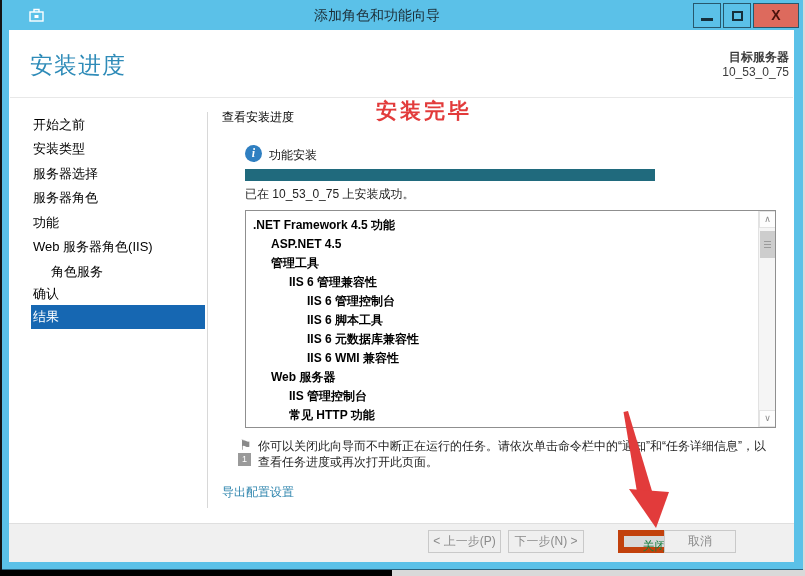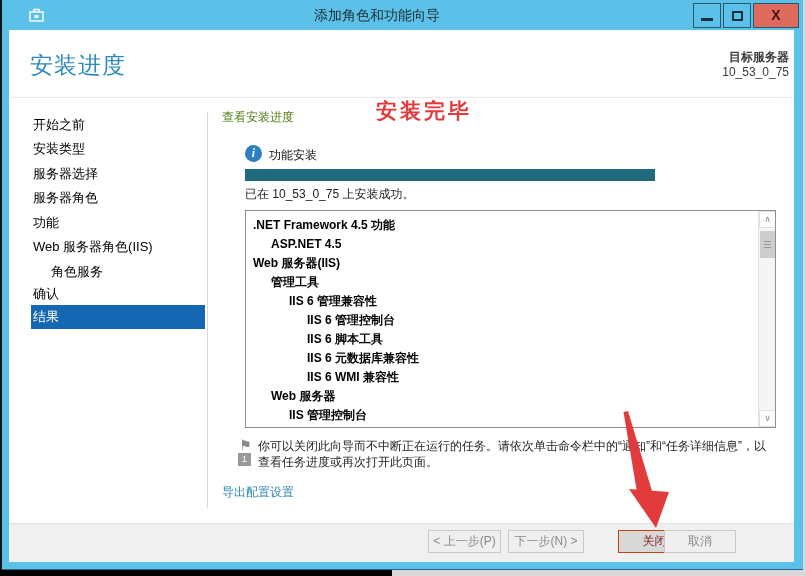--- a/index.html
+++ b/index.html
@@ -40,21 +40,21 @@
   .header-rule { left:10px; top:97px; width:783px; height:1px; background:#e8e8e8; }
   .v-sep { left:207px; top:112px; width:1px; height:396px; background:#d8d8d8; }
 
   
   .nav-item { left:31px; width:174px; height:24px; line-height:24px; padding-left:2px;
               font-size:13px; color:#000000; white-space:nowrap; }
   .nav-item.sub { padding-left:20px; }
   .nav-item.selected { background:#1667b2; color:#ffffff; }
 
   
-  .section-label { left:222px; top:109px; font-size:12px; color:#4d7c0f; }
+  .section-label { left:222px; top:109px; font-size:12px; color:#000000; }
   .annotation { left:376px; top:97px; font-size:21px; font-weight:bold; color:#e23b3b; letter-spacing:3px; }
   .info-icon { left:245px; top:145px; width:17px; height:17px; border-radius:50%; background:#2f7fc1;
                color:#fff; font-size:12px; font-weight:bold; font-style:italic;
                text-align:center; line-height:17px; font-family:"Liberation Serif","DejaVu Serif",serif; }
   .status-title { left:269px; top:147px; font-size:12px; color:#111; }
   .progress-track { left:245px; top:169px; width:410px; height:12px; background:#e5e5e5; }
   .progress-fill { height:12px; background:#206a7d; }
   .status-msg { left:245px; top:186px; font-size:12px; color:#222; }
 
   
@@ -72,21 +72,21 @@
   
   .note-flag { left:239px; top:437px; font-size:14px; color:#8a8a8a; }
   .note-badge { left:238px; top:453px; width:13px; height:13px; background:#9a9a9a; color:#fff;
                 font-size:9px; text-align:center; line-height:13px; }
   .note-text { left:258px; top:438px; width:540px; font-size:12px; color:#222; line-height:16px; }
   .export-link { left:222px; top:484px; font-size:12px; color:#2d84ad; cursor:pointer; }
 
   
   .f-btn { top:530px; height:23px; font-size:12px; text-align:center; line-height:21px; }
   .f-btn.disabled { background:#efefef; border:1px solid #c9c9c9; color:#8a8a8a; }
-  .f-btn.primary { background:#d8d8d8; border:1px solid #c2410c; color:#7f1d1d; }
+  .f-btn.primary { background:#d8d8d8; border:6px solid #c2410c; color:#15803d; }
   .btn-prev { left:428px; width:73px; }
   .btn-next { left:508px; width:76px; }
   .btn-close-wiz { left:618px; width:73px; }
   .btn-cancel { left:664px; width:72px; }
 
   
   .arrow-overlay { left:0; top:0; width:805px; height:576px; pointer-events:none; }
 </style>
 </head>
 <body>
@@ -140,21 +140,20 @@
 <div class="abs status-title">功能安装</div>
 <div class="abs progress-track">
   <div class="progress-fill" style="width: 100%;"></div>
 </div>
 <div class="abs status-msg">已在 10_53_0_75 上安装成功。</div>
 
 <div class="abs listbox">
   <div class="rows">
     <div class="feature-row ind0">.NET Framework 4.5 功能</div>
     <div class="feature-row ind1">ASP.NET 4.5</div>
-    <div class="feature-row ind0">Web 服务器(IIS)</div>
     <div class="feature-row ind1">管理工具</div>
     <div class="feature-row ind2">IIS 6 管理兼容性</div>
     <div class="feature-row ind3">IIS 6 管理控制台</div>
     <div class="feature-row ind3">IIS 6 脚本工具</div>
     <div class="feature-row ind3">IIS 6 元数据库兼容性</div>
     <div class="feature-row ind3">IIS 6 WMI 兼容性</div>
     <div class="feature-row ind1">Web 服务器</div>
     <div class="feature-row ind2">IIS 管理控制台</div>
     <div class="feature-row ind2">常见 HTTP 功能</div>
   </div>

